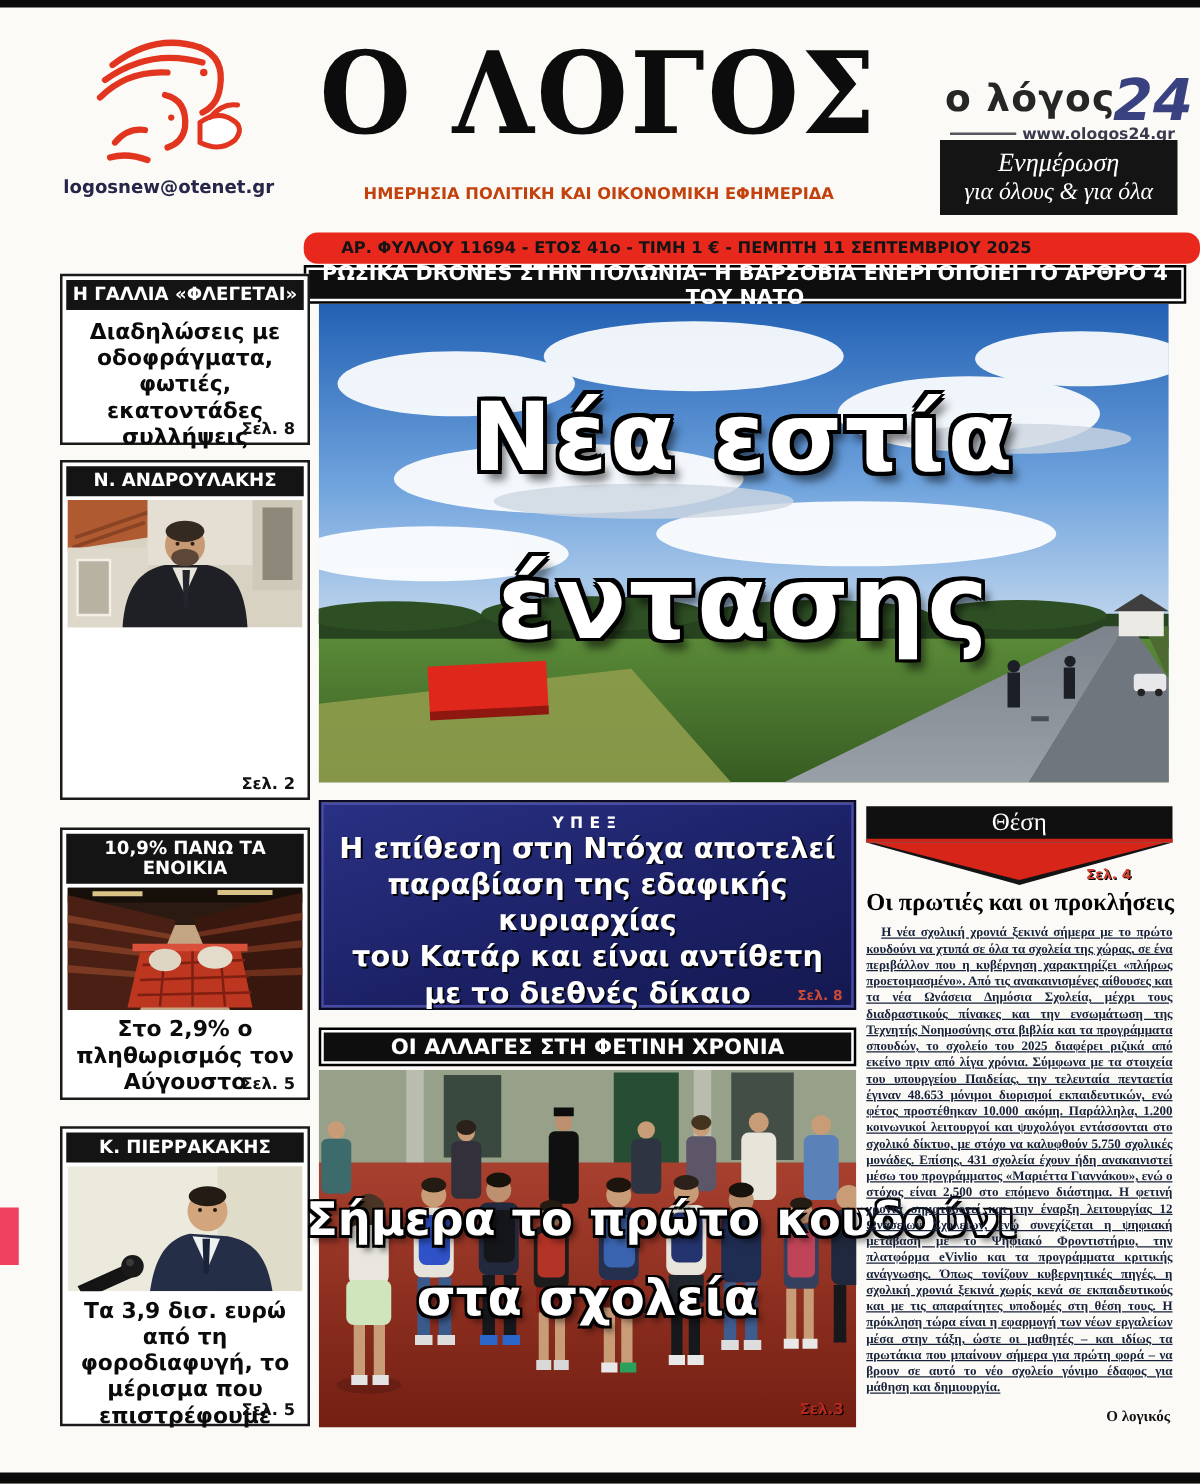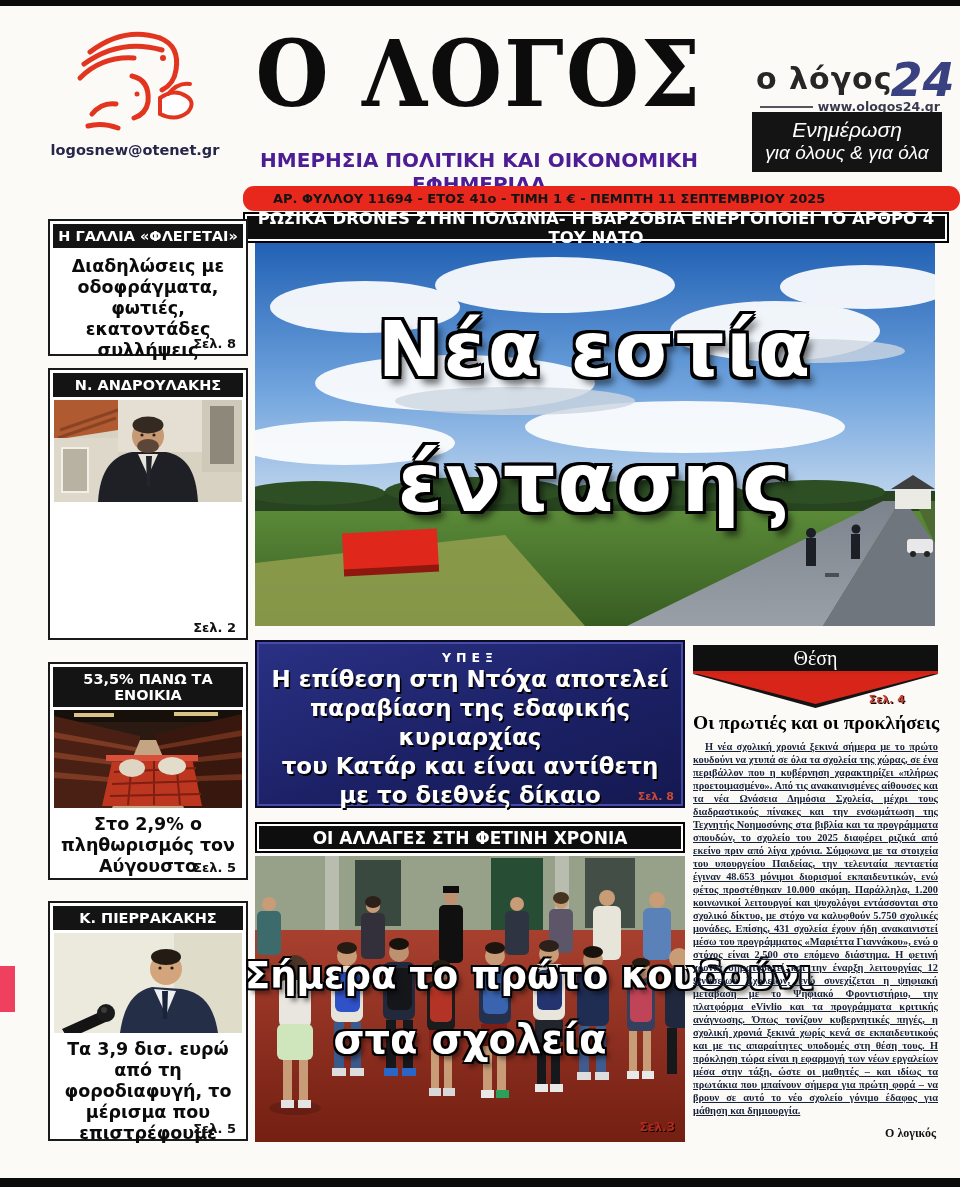--- a/index.html
+++ b/index.html
@@ -7,29 +7,29 @@
 body { position:relative; background:#fbfaf6; font-family:"DejaVu Sans",sans-serif; overflow:hidden; }
 
 #top-edge { position:absolute; left:0; top:0; width:960px; height:6px; background:#0b0b0b; }
 #bottom-edge { position:absolute; left:0; top:1178px; width:960px; height:9px; background:#0b0b0b; }
 #pink-tab { position:absolute; left:0; top:966px; width:15px; height:46px; background:#ef4060; }
 
 
 #masthead-logo { position:absolute; left:62px; top:20px; width:148px; height:118px; }
 #masthead-email { position:absolute; left:28px; top:142px; width:214px; text-align:center; font-weight:bold; font-size:14.5px; color:#26264a; }
 #masthead-title { position:absolute; left:238px; top:24px; width:482px; text-align:center; font-family:"DejaVu Serif",serif; font-weight:bold; font-size:84px; line-height:1.12; color:#0c0c0c; letter-spacing:2px; transform:scaleY(1.08); transform-origin:top center; }
-#masthead-subtitle { position:absolute; left:238px; top:148px; width:482px; text-align:center; font-weight:bold; font-size:20px; color:#4c1d95; }
+#masthead-subtitle { position:absolute; left:238px; top:148px; width:482px; text-align:center; font-weight:bold; font-size:13px; color:#c2410c; }
 
 #web-brand { position:absolute; left:756px; top:46px; width:188px; text-align:center; color:#262626; white-space:nowrap; }
 #web-brand .brand { font-size:30px; font-weight:bold; letter-spacing:1px; }
 #web-brand .num { font-size:46px; font-weight:bold; font-style:italic; color:#3a4180; position:relative; top:7px; left:-2px; }
 #web-url { position:absolute; left:760px; top:99px; width:180px; display:flex; align-items:center; }
 #web-url .rule { flex:1; border-top:2px solid #55555f; margin-right:5px; }
 #web-url .url { font-size:12.5px; font-weight:bold; color:#3a3a4e; }
-#tagline-box { position:absolute; left:752px; top:112px; width:190px; height:60px; background:#141414; color:#fff; text-align:center; font-family:Liberation Sans, sans-serif; font-style:italic; padding-top:6px; }
+#tagline-box { position:absolute; left:752px; top:112px; width:190px; height:60px; background:#141414; color:#fff; text-align:center; font-family:Liberation Serif, serif; font-style:italic; padding-top:6px; }
 #tagline-box .tag1 { font-size:21px; }
 #tagline-box .tag2 { font-size:19px; }
 
 #issue-bar { position:absolute; left:243px; top:186px; width:717px; height:25px; background:#e8281c; color:#141414; font-weight:bold; font-size:13px; line-height:25px; padding-left:30px;border-radius:11px; }
 
 .banner { border:2px solid #000; background:#fff; padding:2px; }
 .banner .inner { background:#0e0e0e; height:100%; color:#fff; font-weight:bold; text-align:center; display:flex; align-items:center; justify-content:center; }
 #top-banner { position:absolute; left:243px; top:212px; width:706px; height:31px; }
 #top-banner .inner { font-size:16.5px; }
 
@@ -144,21 +144,21 @@
     <circle cx="94" cy="36" r="16" fill="#c89a74"></circle>
     <ellipse cx="94" cy="25" rx="15.5" ry="8.5" fill="#352a22"></ellipse>
     <ellipse cx="94" cy="46" rx="11" ry="7" fill="#5c4638"></ellipse>
     <circle cx="88" cy="35" r="1.6" fill="#2a2018"></circle>
     <circle cx="100" cy="35" r="1.6" fill="#2a2018"></circle>
   </svg>
   <div class="side-ref">Σελ. 2</div>
 </div>
 
 <div id="side-box-2" class="side-box">
-  <div class="side-kicker">53,5% ΠΑΝΩ ΤΑ ΕΝΟΙΚΙΑ</div>
+  <div class="side-kicker">10,9% ΠΑΝΩ ΤΑ ΕΝΟΙΚΙΑ</div>
   <svg class="side-photo" viewBox="0 0 188 98" width="188" height="98">
     <rect width="188" height="98" fill="#2a1a12"></rect>
     <rect width="188" height="12" fill="#160f0a"></rect>
     <rect x="20" y="3" width="40" height="4" fill="#d9c386"></rect>
     <rect x="120" y="2" width="44" height="4" fill="#d9c386"></rect>
     <polygon points="0,6 86,26 86,98 0,98" fill="#4a2015"></polygon>
     <polygon points="0,22 86,38 86,42 0,28" fill="#7c3a22"></polygon>
     <polygon points="0,42 86,54 86,58 0,48" fill="#7c3a22"></polygon>
     <polygon points="0,62 86,70 86,74 0,68" fill="#7c3a22"></polygon>
     <polygon points="188,4 102,24 102,98 188,98" fill="#38180e"></polygon>

